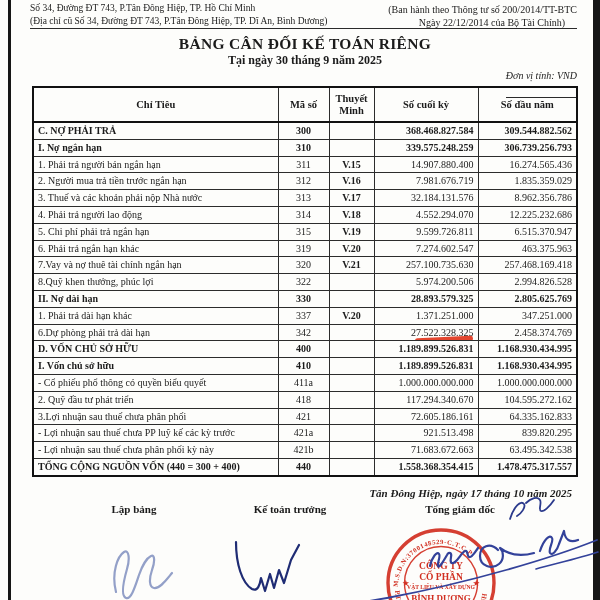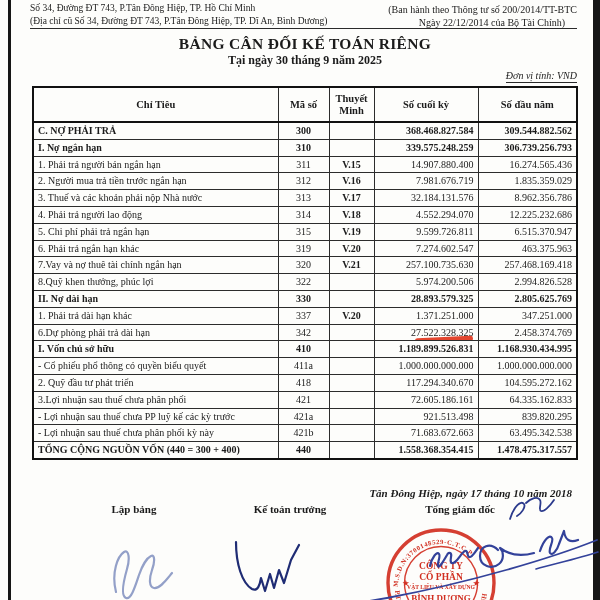--- a/index.html
+++ b/index.html
@@ -14,21 +14,21 @@
   .strip-left{left:8px;width:3px;}
   .strip-right{left:593px;width:7px;}
   
   .addr{left:30px;top:2px;width:310px;font-size:9.5px;line-height:13px;}
   .circ{left:300px;top:3px;width:277px;font-size:10px;line-height:13px;text-align:right;}
   .circ .l2{padding-right:12px;}
   .hrule{left:30px;top:28px;width:547px;height:0;border-top:1.4px solid #2a2a2a;}
   .title{left:0;top:35px;width:610px;text-align:center;font-size:15.5px;font-weight:bold;letter-spacing:.3px;}
   .subtitle{left:0;top:53px;width:610px;text-align:center;font-size:12px;font-weight:bold;}
   .unit{left:380px;top:70px;width:197px;text-align:right;font-style:italic;font-size:10px;}
-  .unit span{border-bottom:1px solid #2a2a2a;padding-bottom:1px;}
+  .unit span{border-bottom:1px solid #2a2a2a;padding-bottom:16px;}
   
   table.bs{position:absolute;left:32px;top:86px;width:544px;border-collapse:collapse;table-layout:fixed;
     font-size:10px;}
   table.bs th,table.bs td{border:1px solid #2c2c2c;padding:0 4px;overflow:hidden;white-space:nowrap;}
   table.bs{border:2px solid #111;}
   table.bs thead th{height:33px;text-align:center;font-weight:bold;font-size:10.5px;
     border-bottom:2px solid #111;white-space:normal;line-height:12px;}
   table.bs td{height:15.8px;line-height:15.8px;}
   td.col-label{text-align:left;}
   td.col-code,td.col-note{text-align:center;}
@@ -169,20 +169,27 @@
         <td class="col-begin">347.251.000</td>
       </tr>
       <tr>
         <td class="col-label">6.Dự phòng phải trả dài hạn</td>
         <td class="col-code">342</td>
         <td class="col-note"></td>
         <td class="col-end red-underline">27.522.328.325</td>
         <td class="col-begin">2.458.374.769</td>
       </tr>
       <tr class="bold">
+        <td class="col-label">D. VỐN CHỦ SỞ HỮU</td>
+        <td class="col-code">400</td>
+        <td class="col-note"></td>
+        <td class="col-end">1.189.899.526.831</td>
+        <td class="col-begin">1.168.930.434.995</td>
+      </tr>
+      <tr class="bold">
         <td class="col-label">I. Vốn chủ sở hữu</td>
         <td class="col-code">410</td>
         <td class="col-note"></td>
         <td class="col-end">1.189.899.526.831</td>
         <td class="col-begin">1.168.930.434.995</td>
       </tr>
       <tr>
         <td class="col-label">- Cổ phiếu phổ thông có quyền biểu quyết</td>
         <td class="col-code">411a</td>
         <td class="col-note"></td>
@@ -220,21 +227,21 @@
       <tr class="bold">
         <td class="col-label">TỔNG CỘNG NGUỒN VỐN (440 = 300 + 400)</td>
         <td class="col-code">440</td>
         <td class="col-note"></td>
         <td class="col-end">1.558.368.354.415</td>
         <td class="col-begin">1.478.475.317.557</td>
       </tr>
     </tbody>
 </table>
 
-<div class="abs placedate">Tân Đông Hiệp, ngày 17 tháng 10 năm 2018</div>
+<div class="abs placedate">Tân Đông Hiệp, ngày 17 tháng 10 năm 2025</div>
 <div class="abs signlbl sign-left">Lập bảng</div>
 <div class="abs signlbl sign-center">Kế toán trưởng</div>
 <div class="abs signlbl sign-right">Tổng giám đốc</div>
 
 <svg class="abs stampbox" viewBox="0 0 140 140">
   <circle cx="70" cy="56" r="53" fill="none" stroke="#d12f21" stroke-width="3.4" opacity="0.92"></circle>
   <circle cx="70" cy="56" r="36.5" fill="none" stroke="#d12f21" stroke-width="1.4" opacity="0.92"></circle>
   <path id="arcTop" d="M 27,60 A 43,43 0 0 1 113,60" fill="none"></path>
   <path id="arcBottom" d="M 24,62 A 46,46 0 0 0 116,62" fill="none"></path>
   <text font-size="6.6" font-weight="bold" fill="#d12f21" letter-spacing="0.6">

